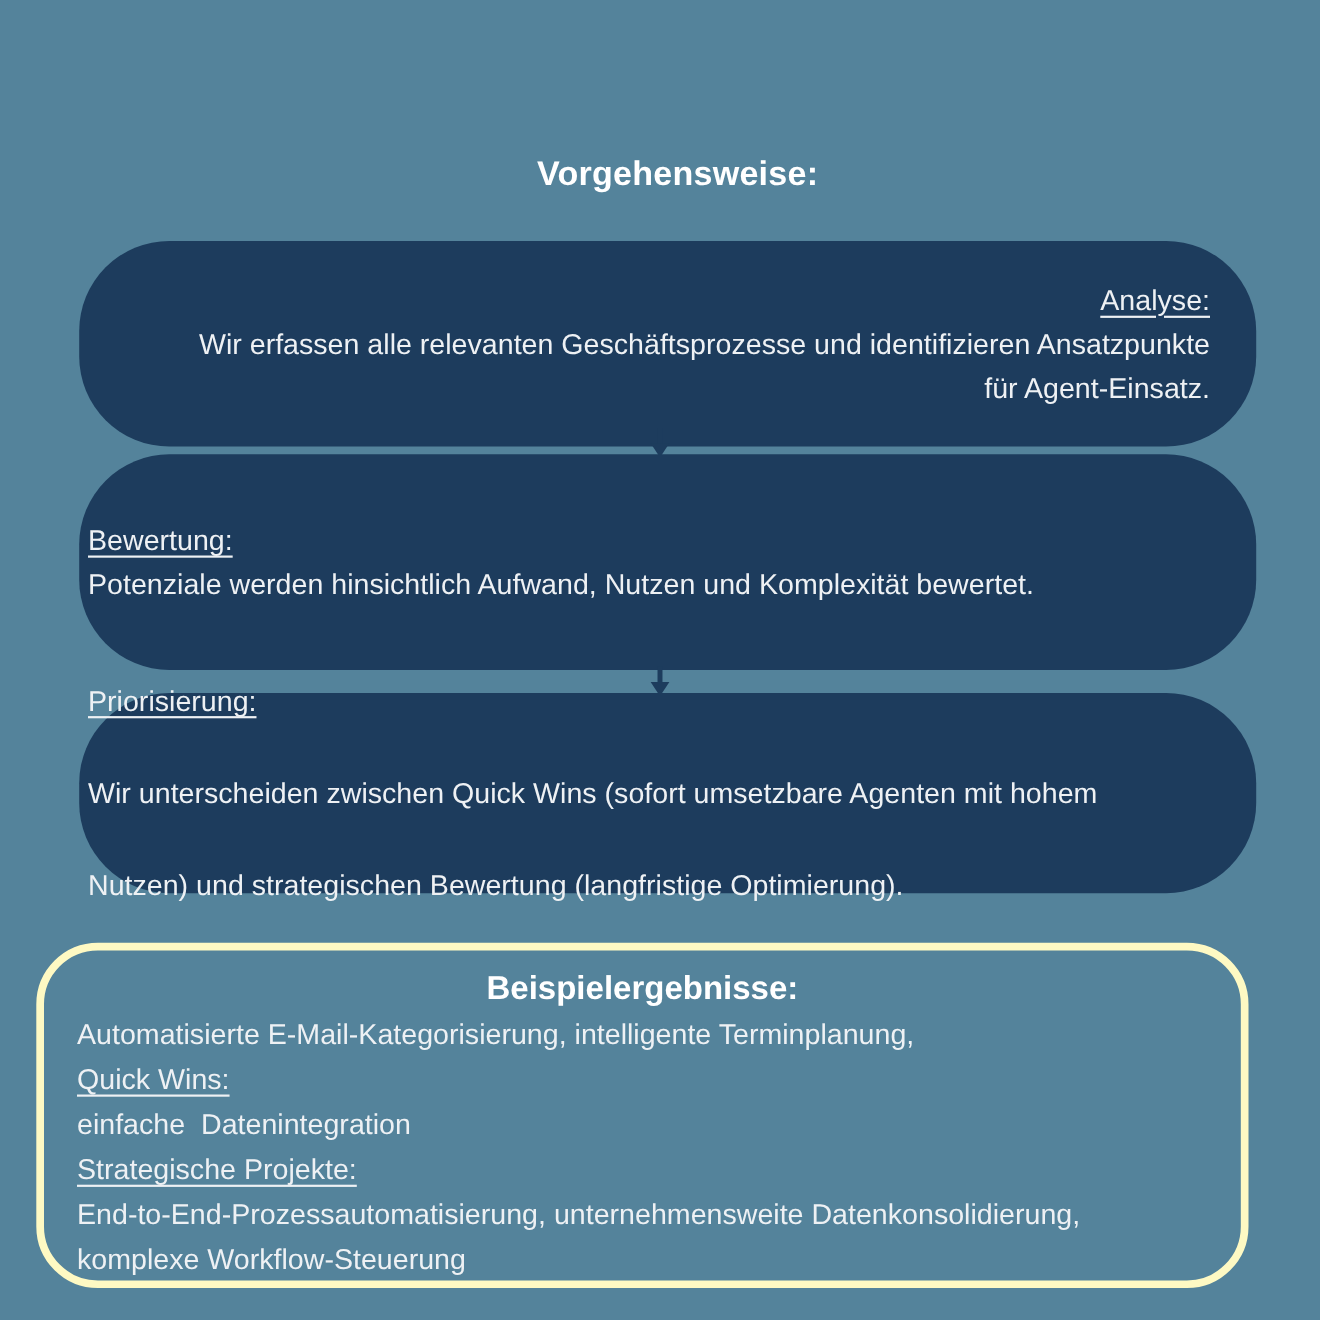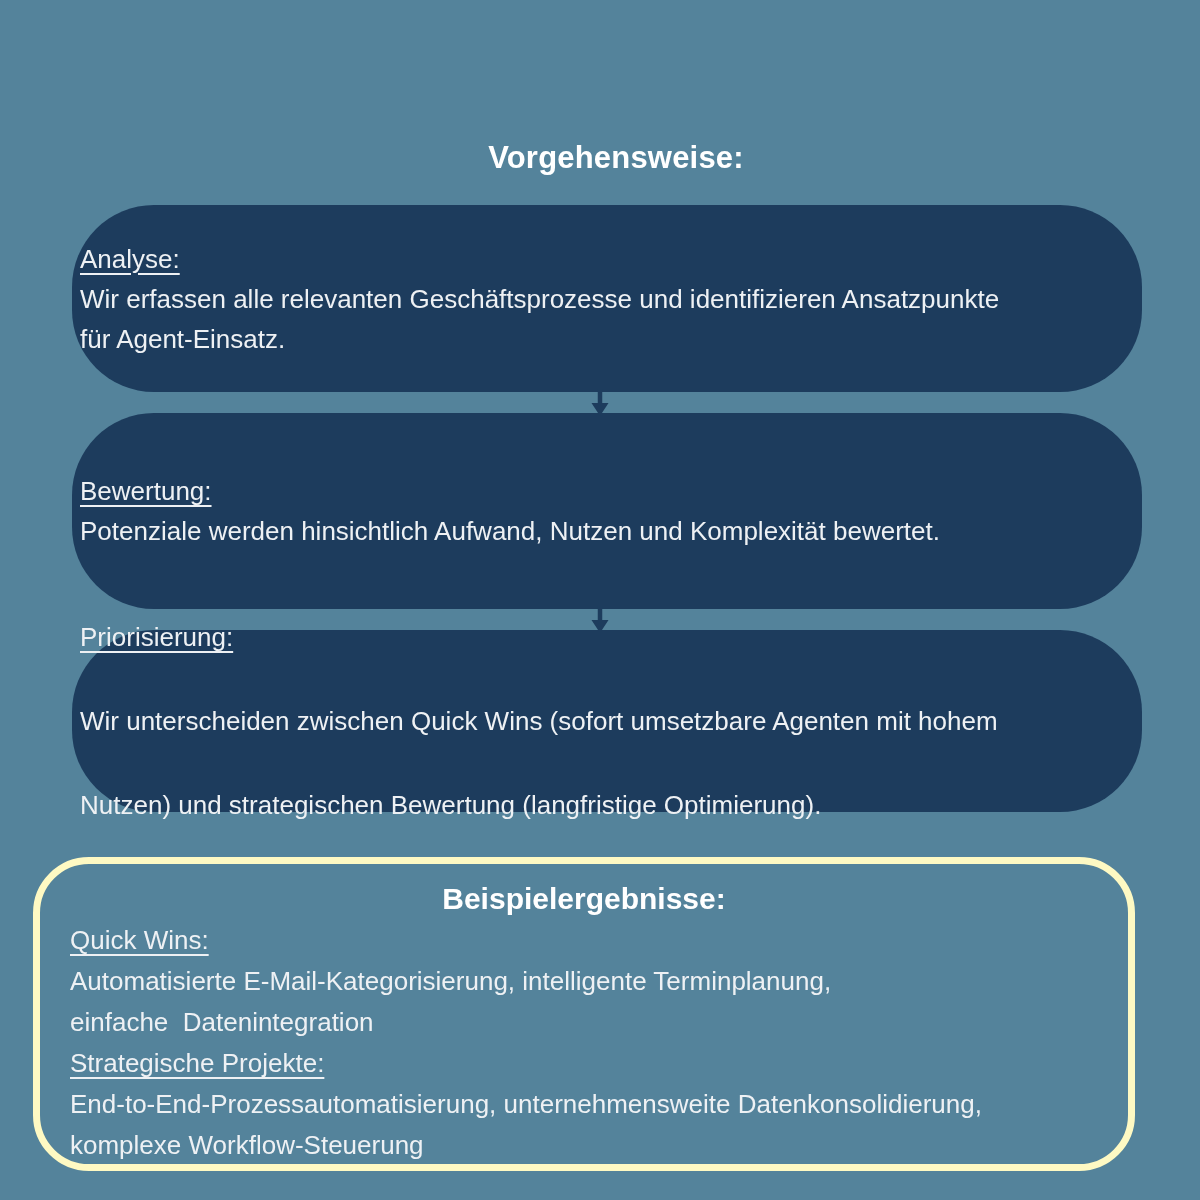--- a/index.html
+++ b/index.html
@@ -28,21 +28,21 @@
     left: 72px;
     width: 1070px;
     background: #1D3C5D;
     border-radius: 82px;
     display: flex;
     flex-direction: column;
     justify-content: center;
     padding: 0 42px 0 8px;
     box-sizing: border-box;
   }
-  .step.box1 { top: 205px; height: 187px; }
+  .step.box1 { top: 219px; height: 187px; align-items: flex-end; }
   .step.box2 { top: 413px; height: 196px; }
   .step.box3 { top: 630px; height: 182px; gap: 44px; }
 
   .line {
     color: #EEF1F4;
     font-size: 26px;
     line-height: 40px;
     white-space: pre-wrap;
   }
   .heading {
@@ -104,21 +104,21 @@
   </svg>
 
   <section class="step box3">
     <div class="line heading">Priorisierung:</div>
     <div class="line">Wir unterscheiden zwischen Quick Wins (sofort umsetzbare Agenten mit hohem</div>
     <div class="line">Nutzen) und strategischen Bewertung (langfristige Optimierung).</div>
   </section>
 
   <section class="results">
     <h2 class="results-title">Beispielergebnisse:</h2>
+    <div class="line">Automatisierte E-Mail-Kategorisierung, intelligente Terminplanung,</div>
     <div class="line heading">Quick Wins:</div>
-    <div class="line">Automatisierte E-Mail-Kategorisierung, intelligente Terminplanung,</div>
     <div class="line">einfache  Datenintegration</div>
     <div class="line heading">Strategische Projekte:</div>
     <div class="line">End-to-End-Prozessautomatisierung, unternehmensweite Datenkonsolidierung,</div>
     <div class="line">komplexe Workflow-Steuerung</div>
   </section>
 
 </div>
 
 </body></html>

